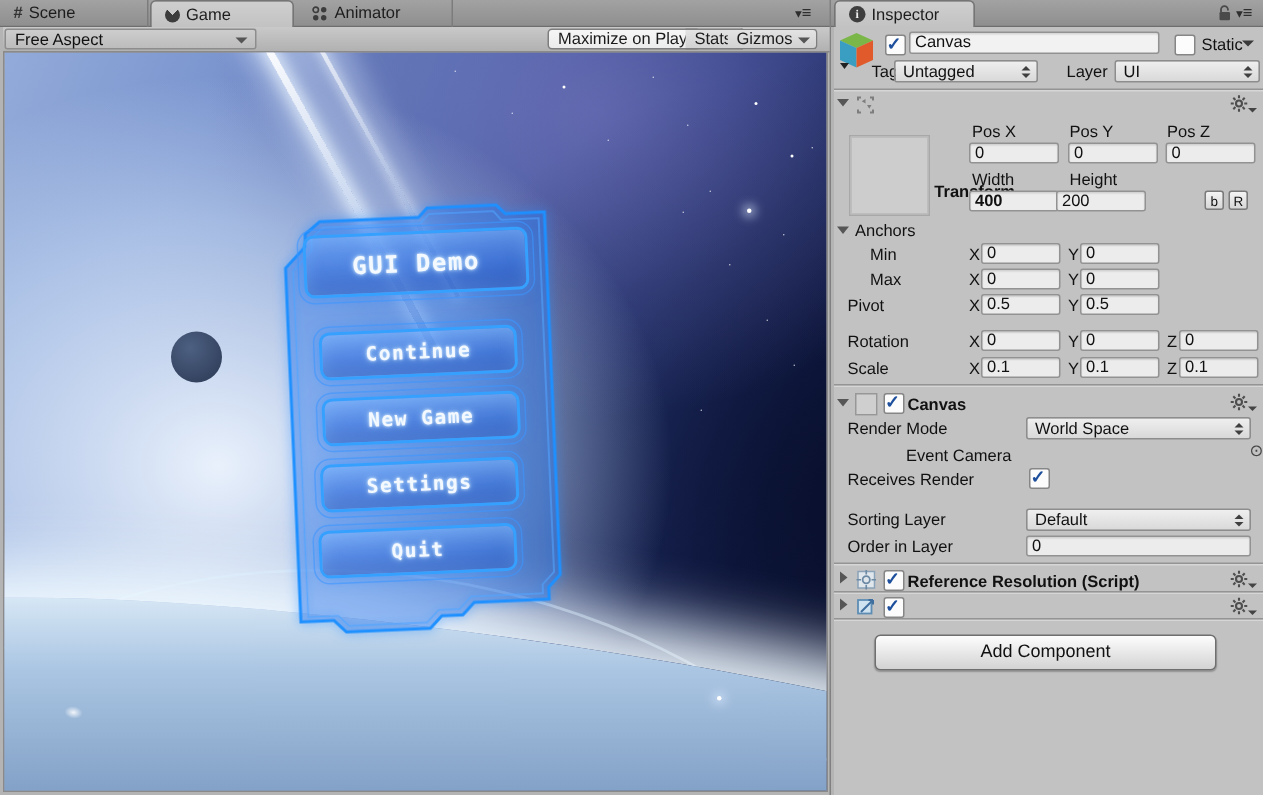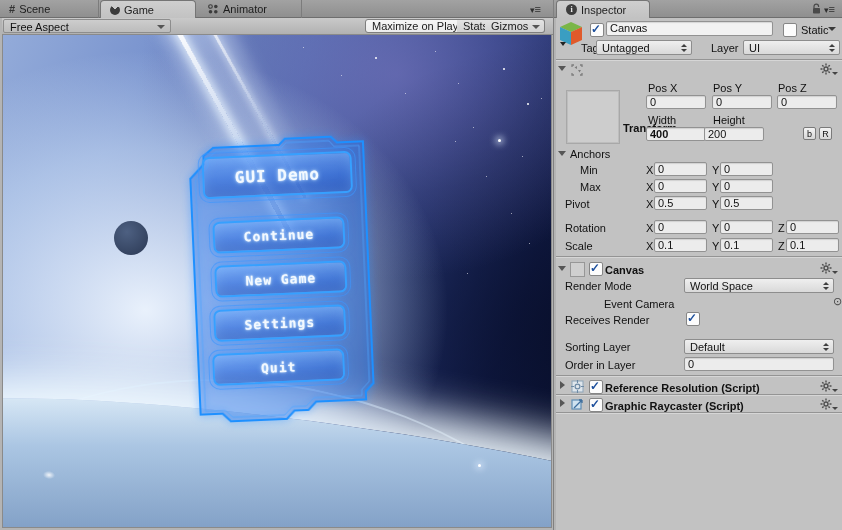--- a/index.html
+++ b/index.html
@@ -364,24 +364,24 @@
       </svg><i></i>
   </span>
   <div class="sep" style="top:376px;"></div>
 
   <span class="fold closed" style="left:4px;top:381px;"></span>
   <svg width="15" height="15" viewBox="0 0 15 15" style="position:absolute;left:14px;top:379px;">
     <rect x="2" y="3" width="9" height="9" fill="#cfe2f0" stroke="#5e8db4" stroke-width="1.2"></rect>
     <path d="M4 11 L12 3 M12 3 L9 3 M12 3 L12 6" fill="none" stroke="#3f6f9e" stroke-width="1.3"></path>
   </svg>
   <span class="cb checked" style="left:33px;top:380px;"></span>
-  <span class="lbl b" style="left:49px;top:381px;">Graphic Raycaster (Script)</span>
   <span class="gear" style="left:264px;top:380px;">
     <svg width="12" height="12" viewBox="0 0 12 12">
         <g stroke="#4e4e4e" stroke-width="1.4" fill="none">
       <circle cx="6" cy="6" r="2"></circle>
           <path d="M6 0.5v2M6 9.5v2M0.5 6h2M9.5 6h2M2.2 2.2l1.4 1.4M8.4 8.4l1.4 1.4M9.8 2.2L8.4 3.6M3.6 8.4L2.2 9.8"></path>
     </g>
       </svg><i></i>
   </span>
   <div class="sep" style="top:394px;"></div>
 
+  <div id="add-component">Add Component</div>
 </div>
 
 </body></html>

